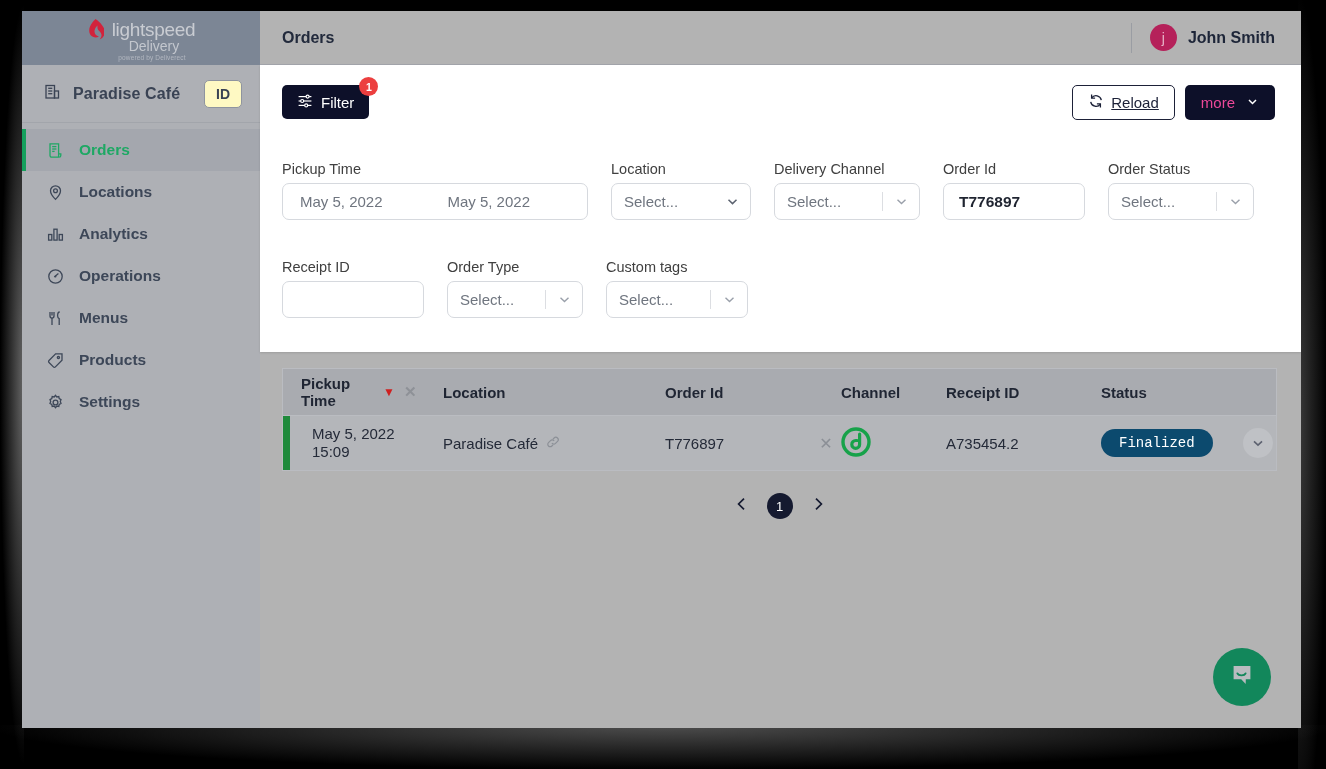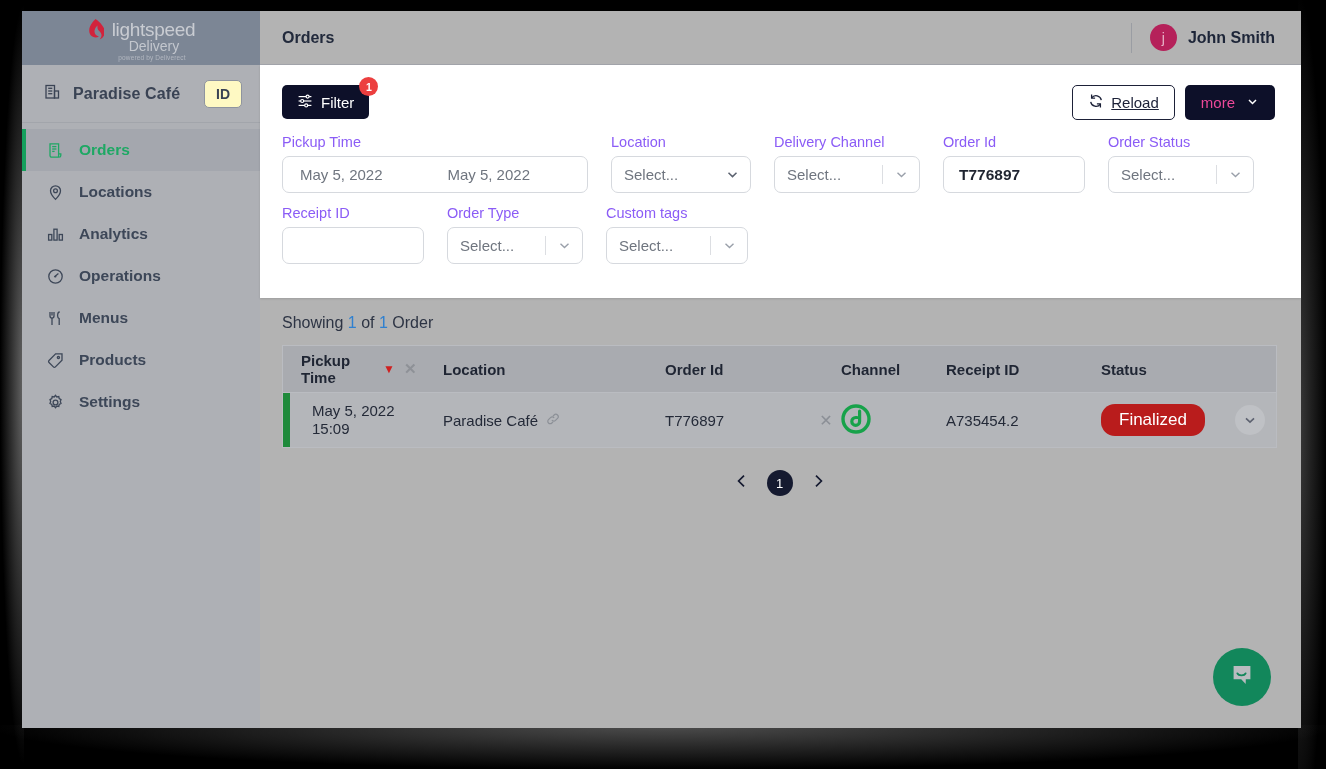--- a/index.html
+++ b/index.html
@@ -147,21 +147,21 @@
   #more-btn {
     height: 35px; border-radius: 5px;
     background: #0d1029; color: #ec4899;
     display:flex; align-items:center; gap: 11px;
     padding: 0 16px; font-size: 15px;
   }
 
   .filter-rows { margin-top: 14px; }
   .frow { display: flex; gap: 23px; margin-bottom: 12px; }
   .fgroup { display: flex; flex-direction: column; }
-  .flabel { font-size: 14.5px; color: #8b5cf6; margin-bottom: 6px; }
+  .flabel { font-size: 14.5px; color: #404040; margin-bottom: 6px; margin-top: 27px; }
   .fctl {
     border: 1px solid #d6d9de; border-radius: 7px;
     background: #fff; height: 37px;
     display: flex; align-items: center;
     font-size: 15px; color: #6f757f;
   }
   .fctl.daterange { width: 306px; justify-content: space-between; padding: 0 17px; }
   .fctl.daterange span:last-child { margin-right: 40px; }
   .fctl.select { padding-left: 12px; }
   .fctl.select .sv { flex: 1; }
@@ -209,22 +209,22 @@
   .td { font-size: 15px; color: #242a38; }
   .td-pickup { width: 160px; padding-left: 29px; line-height: 18px; }
   .td-loc { width: 222px; display:flex; align-items:center; gap:8px; }
   .td-loc .link-ic { color: #8c9097; font-size: 14px; }
   .td-oid { width: 146px; }
   .td-clear { width: 30px; color: #8b8f96; font-size: 16px; text-align:center; }
   .td-chan { width: 105px; display:flex; align-items:center; }
   .td-rid  { width: 155px; }
   .td-stat { flex:1; display: flex; align-items:center; gap: 30px;}
   .pill {
-    background: #b91c1c; color: #fff; border-radius: 14px;
-    font-size: 17px; padding: 6px 18px;
+    background: #0c4a6e; color: #fff; border-radius: 14px;
+    font-size: 14px; padding: 6px 18px; font-family: Liberation Mono, monospace;
   }
   .row-expand {
     width: 30px; height: 30px; border-radius: 50%;
     background: #bfc1c5; color: #5d6270;
     display:flex;align-items:center;justify-content:center;
   }
 
   #pager { display:flex; align-items:center; justify-content:center; gap: 16px; margin-top: 22px; width: 995px;}
   #pager .arrow { color: #151a30; font-size: 19px; }
   #pager .pg {
@@ -508,27 +508,20 @@
               </span>
             </div>
           </div>
 
         </div>
       </div>
     </div>
 
     <div id="content">
 
-      <div id="showing">
-        <span>Showing</span>
-        <b>1</b>
-        <span>of</span>
-        <b>1</b>
-        <span>Order</span>
-      </div>
 
       <div id="table">
 
         <div id="thead">
           <div class="th th-pickup">
             <span class="lbl">
               <span>Pickup</span><br>
               <span>Time</span>
             </span>
             <span class="sort">▼</span>

